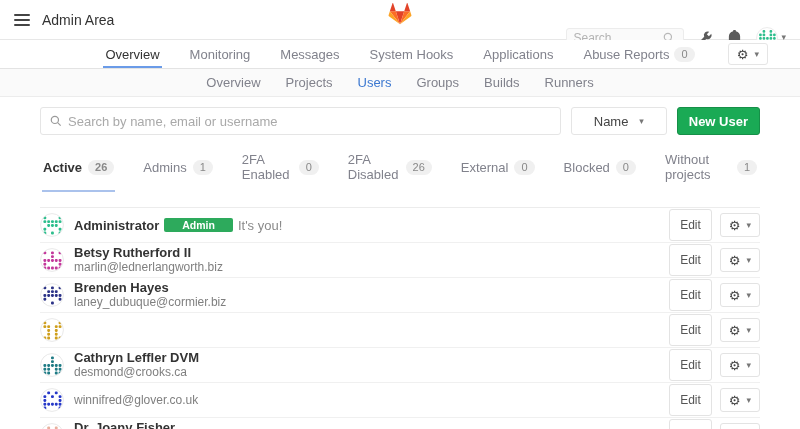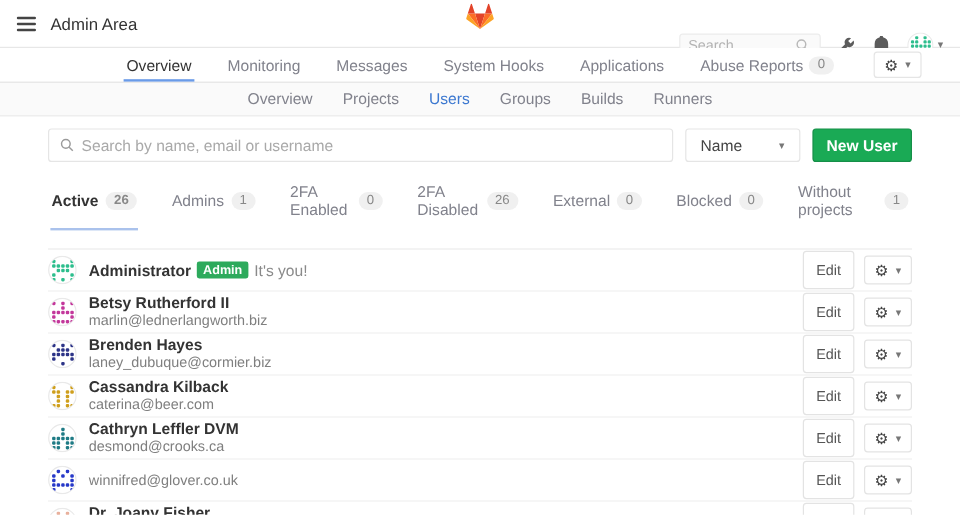--- a/index.html
+++ b/index.html
@@ -48,41 +48,41 @@
   
   .container { width:720px; margin:0 auto; }
   .toolbar { display:flex; gap:10px; padding:10px 0 9px; align-items:center; }
   .user-search { flex:1; height:28px; border:1px solid #e5e5e5; border-radius:3px;
     display:flex; align-items:center; padding:13px 9px; background:#fff; }
   .user-search input { border:none; outline:none; flex:1; font-size:13px; color:#333;
     font-family:inherit; margin-left:6px; }
   .user-search input::placeholder { color:#a9a9a9; }
   .sort-select { width:96px; height:28px; border:1px solid #e5e5e5; border-radius:3px;
     background:#fff; display:flex; align-items:center; justify-content:space-between;
-    padding:0 12px; font-size:13px; color:#444; cursor:pointer; }
+    padding:0 22px; font-size:13px; color:#444; cursor:pointer; }
   .new-user-btn { height:28px; background:#1aaa55; border:1px solid #168f48; border-radius:3px;
     color:#fff; font-size:13px; font-weight:bold; padding:0 11px; cursor:pointer;
     font-family:inherit; }
 
   
   .filter-tabs { display:flex; gap:27px; border-bottom:1px solid #ececec; padding:2px 2px 16px; }
   .filter-tab { display:flex; align-items:center; gap:6px; font-size:13px; color:#81828c;
     padding:6px 1px 9px; cursor:pointer; position:relative; }
   .filter-tab.active { color:#333; font-weight:bold; }
   .filter-tab.active::after { content:""; position:absolute; left:0; right:0; bottom:-1px;
     height:2px; background:#aac2ec; }
 
   
   .user-row { display:flex; align-items:center; height:35px; border-bottom:1px solid #f0f0f0; }
   .avatar { width:24px; height:24px; margin-right:10px; flex:none; }
   .user-meta { line-height:15px; }
   .user-name-line { font-size:13px; color:#333; font-weight:bold; display:flex;
     align-items:center; gap:5px; }
   .admin-badge { background:#2daa5c; color:#fff; font-size:10.5px; font-weight:bold;
-    border-radius:2px; padding:1px 5px; line-height:12px; }
+    border-radius:2px; padding:1px 18px; line-height:12px; }
   .its-you { color:#8a8a8a; font-weight:normal; }
   .user-email { font-size:12px; color:#7f7f7f; }
   .row-actions { margin-left:auto; display:flex; gap:8px; align-items:center; }
   .edit-btn { height:32px; border:1px solid #e3e3e3; border-radius:3px; background:#fff;
     color:#555; font-size:12px; padding:0 10px; cursor:pointer; font-family:inherit; }
   .row-gear-btn { height:24px; border:1px solid #e3e3e3; border-radius:3px; background:#fff;
     display:flex; align-items:center; gap:6px; padding:0 8px; cursor:pointer; }
 </style>
 </head>
 <body>
@@ -384,27 +384,20 @@
               <rect x="7.2" y="11" width="2.9" height="2.9" rx="1.1" fill="#cf9f1c"></rect>
               <rect x="14.8" y="11" width="2.9" height="2.9" rx="1.1" fill="#cf9f1c"></rect>
               <rect x="7.2" y="14.8" width="2.9" height="2.9" rx="1.1" fill="#cf9f1c"></rect>
               <rect x="14.8" y="14.8" width="2.9" height="2.9" rx="1.1" fill="#cf9f1c"></rect>
               <rect x="3.4" y="18.6" width="2.9" height="2.9" rx="1.1" fill="#cf9f1c"></rect>
               <rect x="18.6" y="18.6" width="2.9" height="2.9" rx="1.1" fill="#cf9f1c"></rect>
               <rect x="7.2" y="18.6" width="2.9" height="2.9" rx="1.1" fill="#cf9f1c"></rect>
               <rect x="14.8" y="18.6" width="2.9" height="2.9" rx="1.1" fill="#cf9f1c"></rect>
             </g>
           </svg></span>
-    <div class="user-meta">
-      <div class="user-name-line">
-        <span>Cassandra Kilback</span>
-
-      </div>
-      <div class="user-email">caterina@beer.com</div>
-    </div>
     <div class="row-actions">
       <button class="edit-btn">Edit</button>
       <div class="row-gear-btn">
         <span class="gear-glyph">⚙</span>
         <span class="caret">▾</span>
       </div>
     </div>
   </div>
 
   <div class="user-row">

